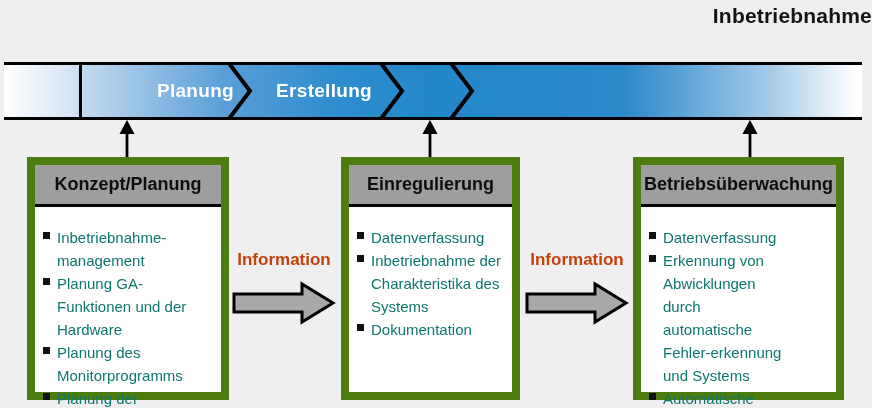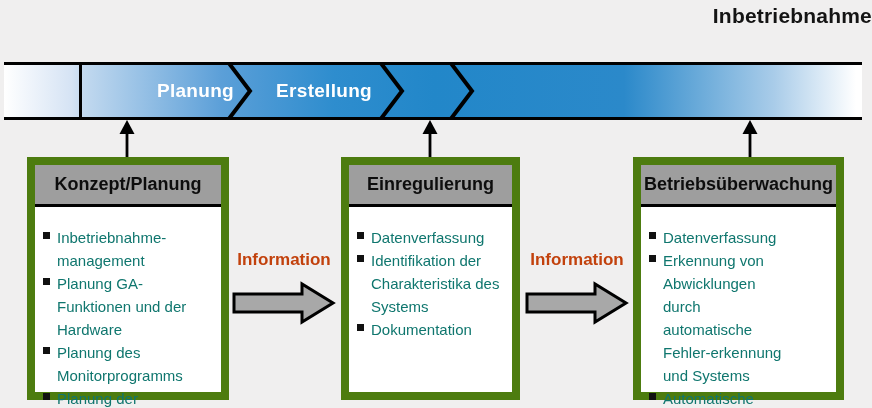--- a/index.html
+++ b/index.html
@@ -128,21 +128,21 @@
 
   <div class="box box2">
     <div class="box-header">Einregulierung</div>
     <ul class="box-body">
       <li>
           <span class="sq"></span>
           <span class="itx">Datenverfassung</span>
         </li>
       <li>
           <span class="sq"></span>
-          <span class="itx">Identifikation der Charakteristika des Systems</span>
+          <span class="itx">Inbetriebnahme der Charakteristika des Systems</span>
         </li>
       <li>
           <span class="sq"></span>
           <span class="itx">Dokumentation</span>
         </li>
     </ul>
   </div>
 
   <div class="box box3">
     <div class="box-header">Betriebsüberwachung</div>

